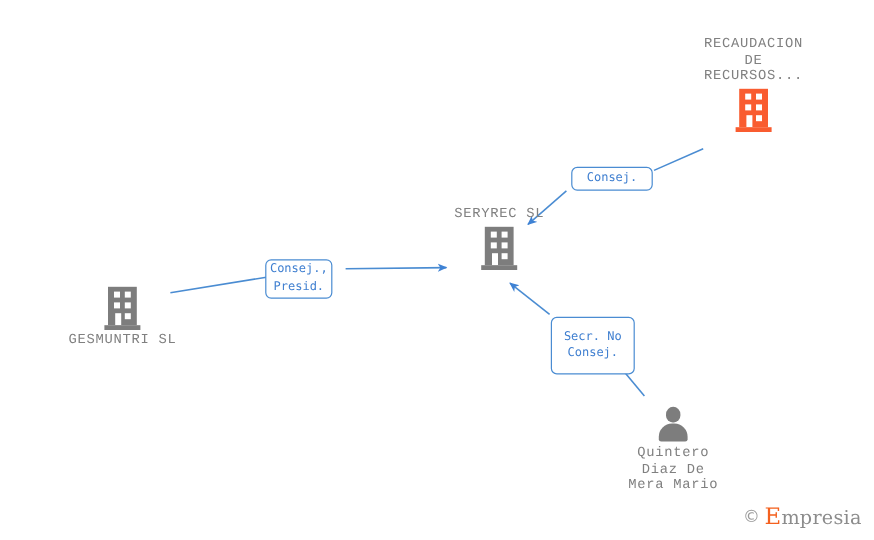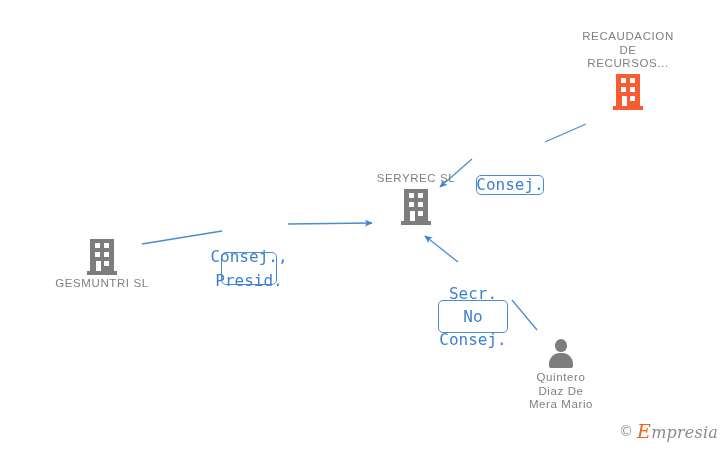--- a/index.html
+++ b/index.html
@@ -26,21 +26,21 @@
   }
 
   
   .node {
     position: absolute;
     text-align: center;
     line-height: 1.18;
   }
   .node-label {
     color: #808080;
-    font-family: Liberation Sans, sans-serif;
+    font-family: Liberation Mono, monospace;
     font-size: 11.5px;
     letter-spacing: 0.6px;
     white-space: pre-line;
   }
   .node-label.title-above {
     margin-bottom: 3px;
   }
   .node-label.title-below {
     margin-top: 2px;
   }
@@ -113,49 +113,47 @@
 
   
   .rel-label {
     position: absolute;
     box-sizing: border-box;
     background: #ffffff;
     border: 1.4px solid #4a8cd2;
     border-radius: 5px;
     color: #3f7fd0;
     font-family: "DejaVu Sans Mono", monospace;
-    font-size: 16px;
+    font-size: 10px;
     line-height: 1.45;
     text-align: center;
     white-space: pre-line;
     display: flex;
     align-items: center;
     justify-content: center;
     padding: 2px 6px;
-    margin-top: 36px;
   }
 
   
   #watermark {
     position: absolute;
     right: 10px;
     bottom: 8px;
     display: flex;
     align-items: center;
     gap: 4px;
     font-size: 15px;
   }
   #watermark .c-mark {
     color: #9a9a9a;
     font-size: 14px;
     font-family: "DejaVu Sans", sans-serif;
   }
   #watermark .brand {
     font-family: "DejaVu Serif", serif;
-    font-style: italic;
     color: #8c8c8c;
     font-size: 16px;
     letter-spacing: 0.2px;
   }
   #watermark .brand .cap {
     color: #f4611f;
     font-size: 19px;
   }
 </style>
 </head>
@@ -238,21 +236,21 @@
     <div class="node-label title-below">Quintero
 Diaz De
 Mera Mario</div>
   </div>
 
   <div class="rel-label" style="left:476px; top:139px; width:68px; height:20px;">Consej.</div>
 
   <div class="rel-label" style="left:221px; top:216px; width:56px; height:33px;">Consej.,
 Presid.</div>
 
-  <div class="rel-label" style="left:438px; top:264px; width:70px; height:33px;">Secr. No
+  <div class="rel-label" style="left:459px; top:264px; width:70px; height:48px;">Secr. No
 Consej.</div>
 
   <div id="watermark">
     <span class="c-mark">©</span>
     <span class="brand"><span class="cap">E</span><span>mpresia</span></span>
   </div>
 
 </div>
 
 </body></html>

